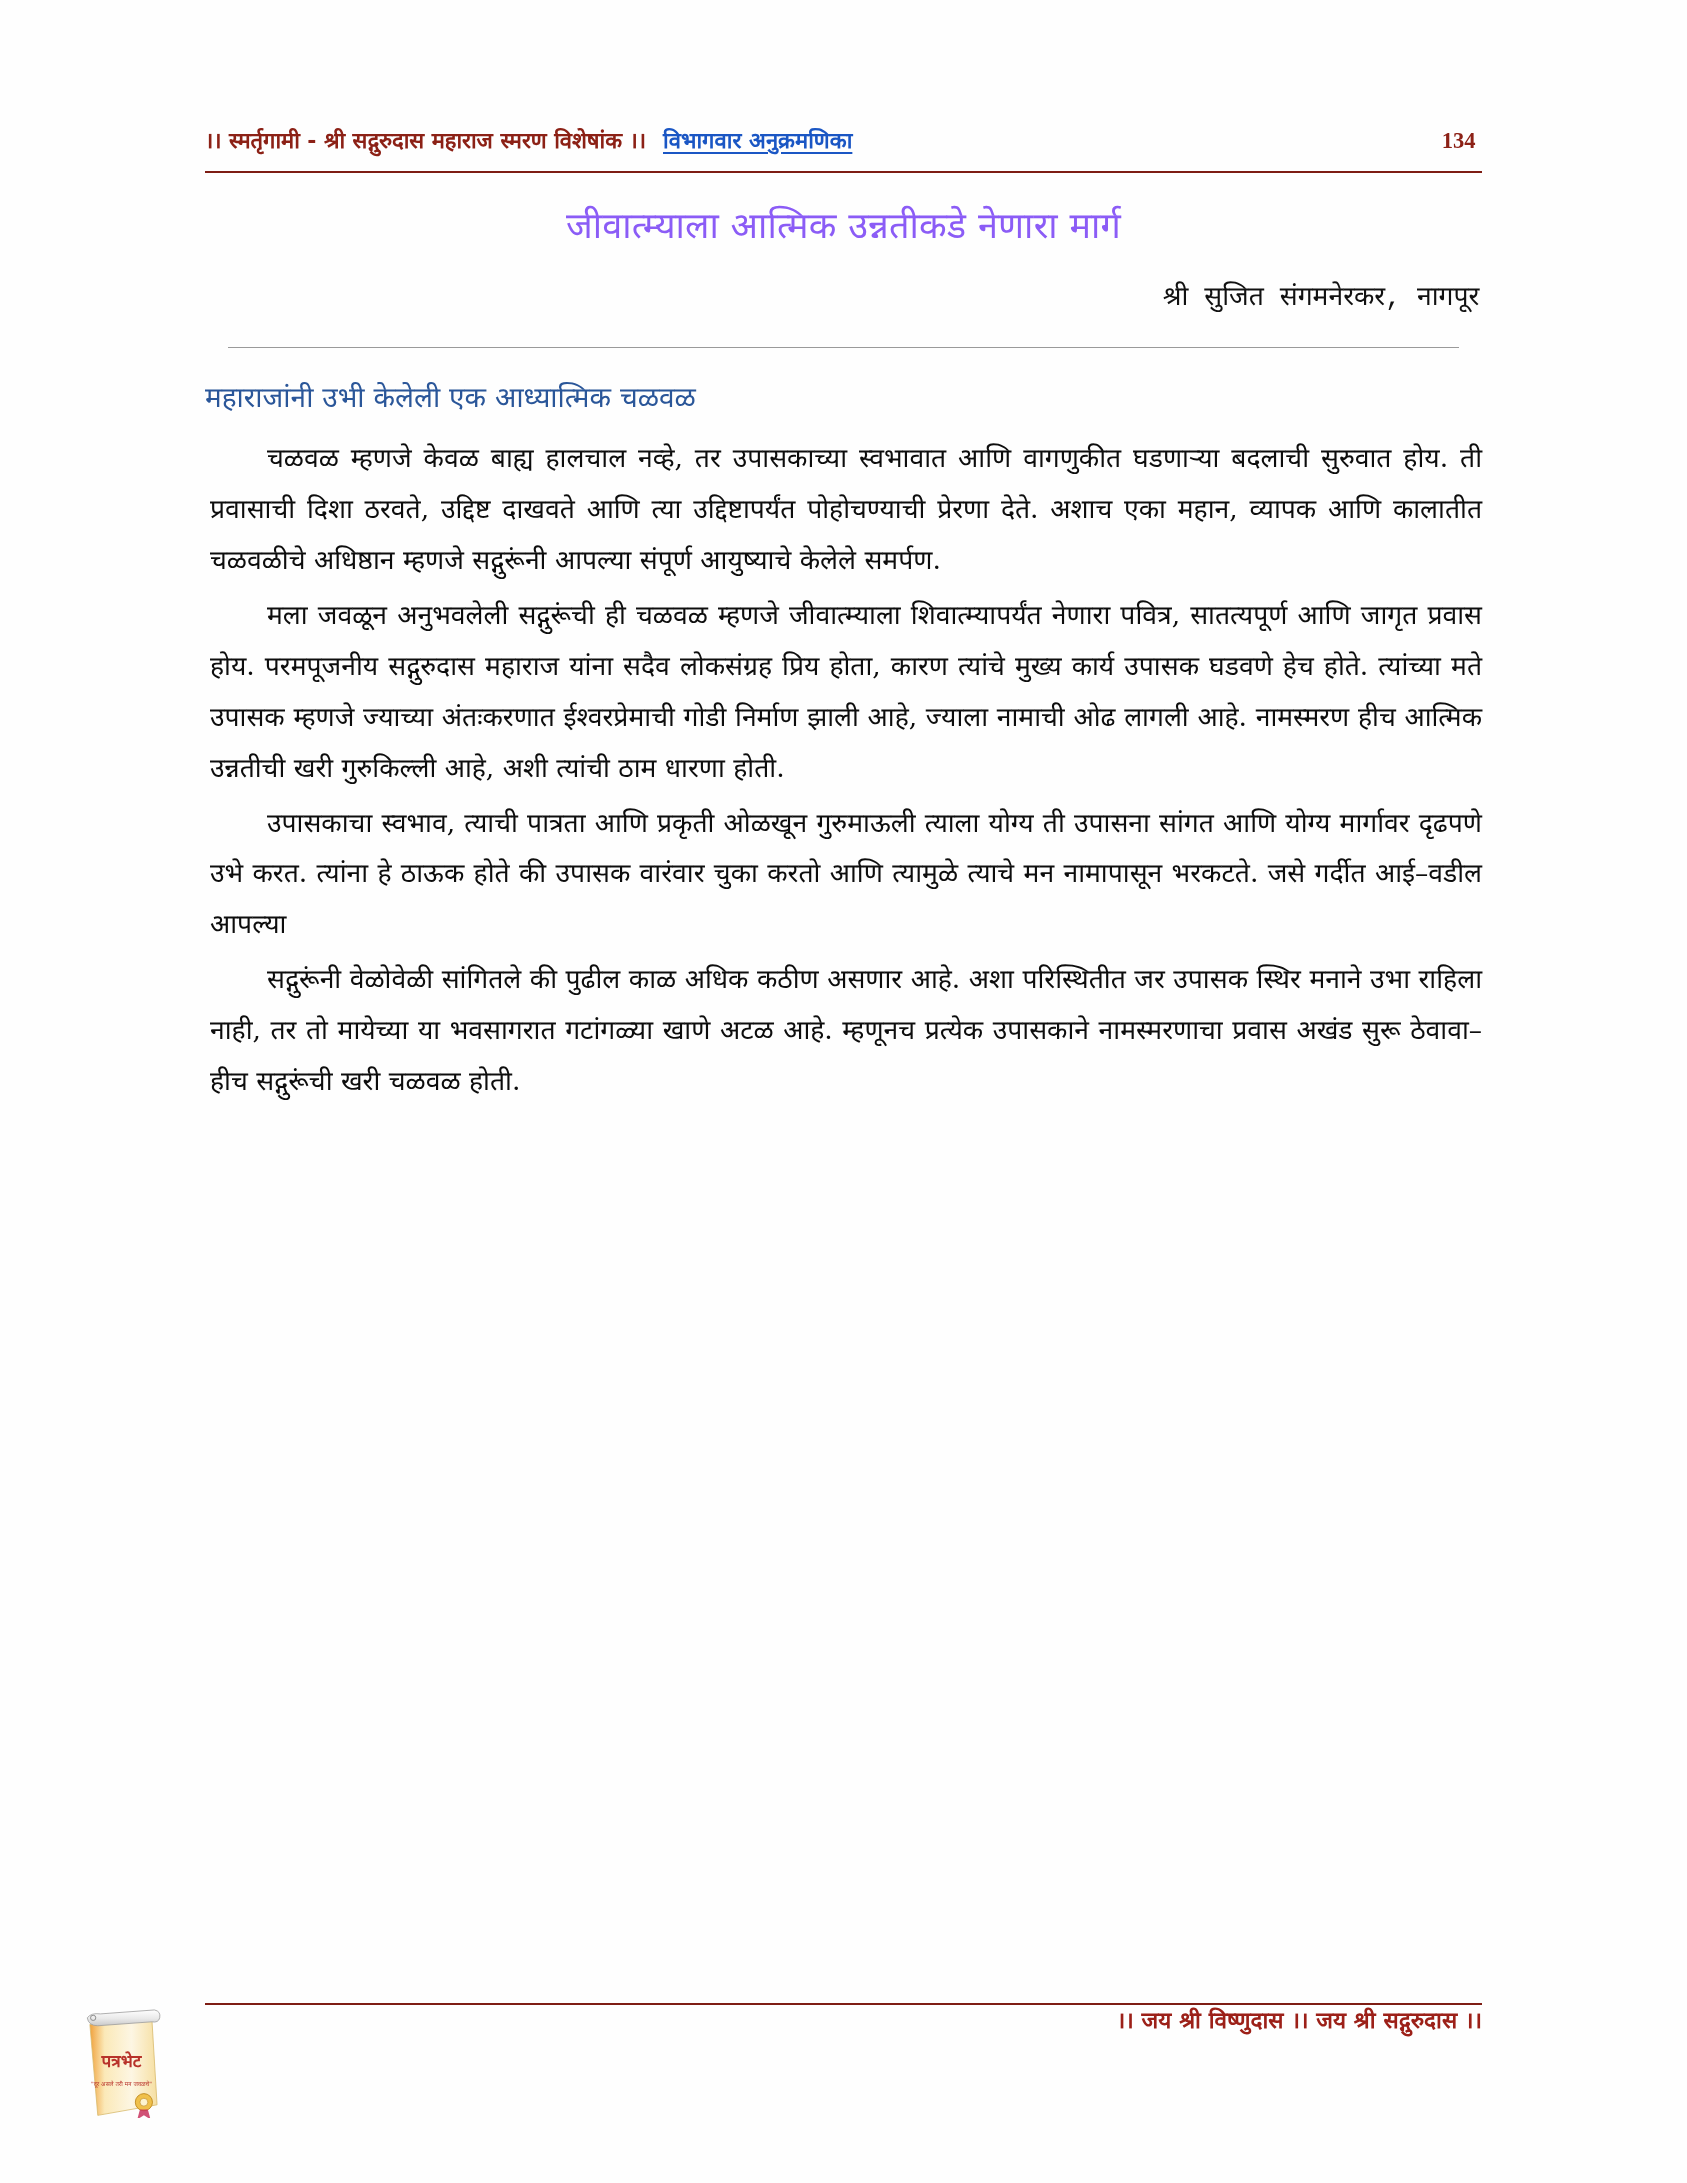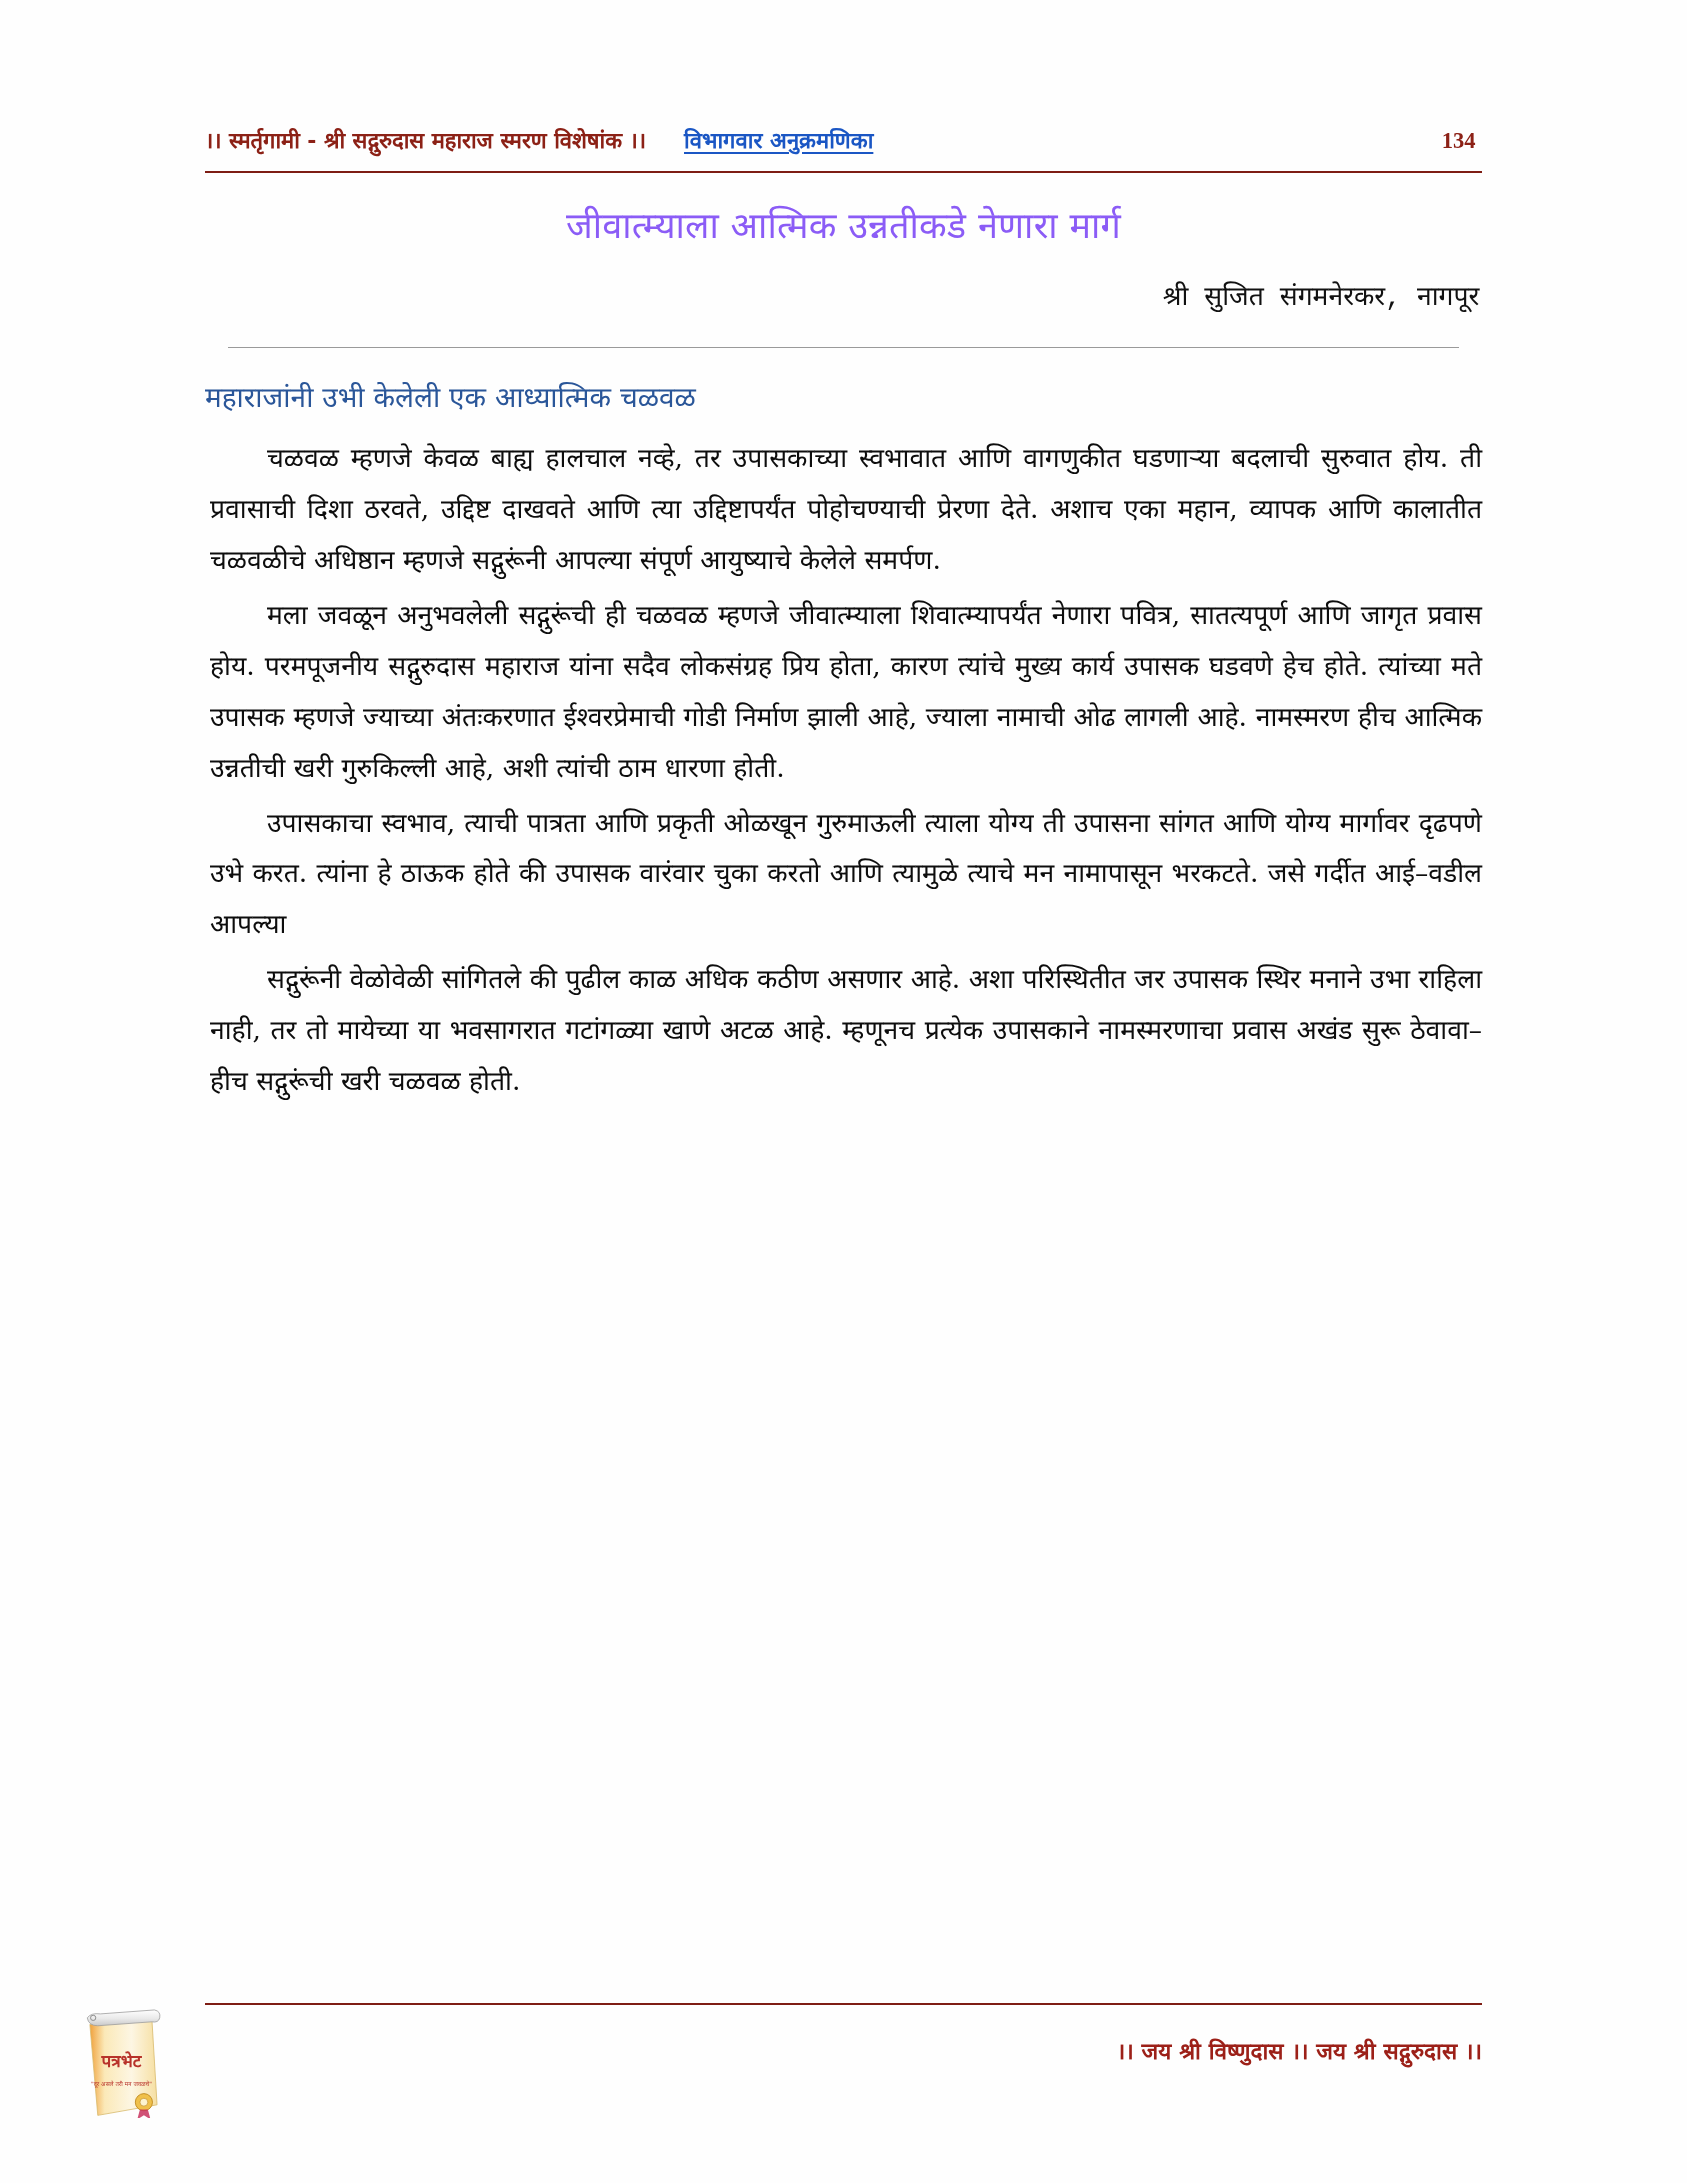--- a/index.html
+++ b/index.html
@@ -24,21 +24,20 @@
 
   
   .header {
     margin: 0 auto;
     width: 1277px;
     padding-top: 91px;
     display: flex;
     align-items: baseline;
     justify-content: space-between;
     box-sizing: border-box;
-    gap: 21px;
   }
   .header-left {
     font-family: "DejaVu Sans", sans-serif;
     font-size: 22px;
     font-weight: 700;
     color: #8c2116;
     letter-spacing: -0.1px;
     white-space: nowrap;
   }
   .header-mid {
@@ -135,21 +134,21 @@
   .footer-rule {
     width: 1277px;
     margin: 0 auto;
     border-top: 2.6px solid #7e1d14;
     position: absolute;
     left: 0; right: 0;
     top: 38px;
   }
   .footer-text {
     position: absolute;
-    top: 70px;
+    top: 39px;
     left: 0;
     width: 1482px;
     text-align: right;
     font-family: "DejaVu Sans", sans-serif;
     font-size: 22.5px;
     font-weight: 700;
     color: #9c2018;
   }
   .logo {
     position: absolute;

